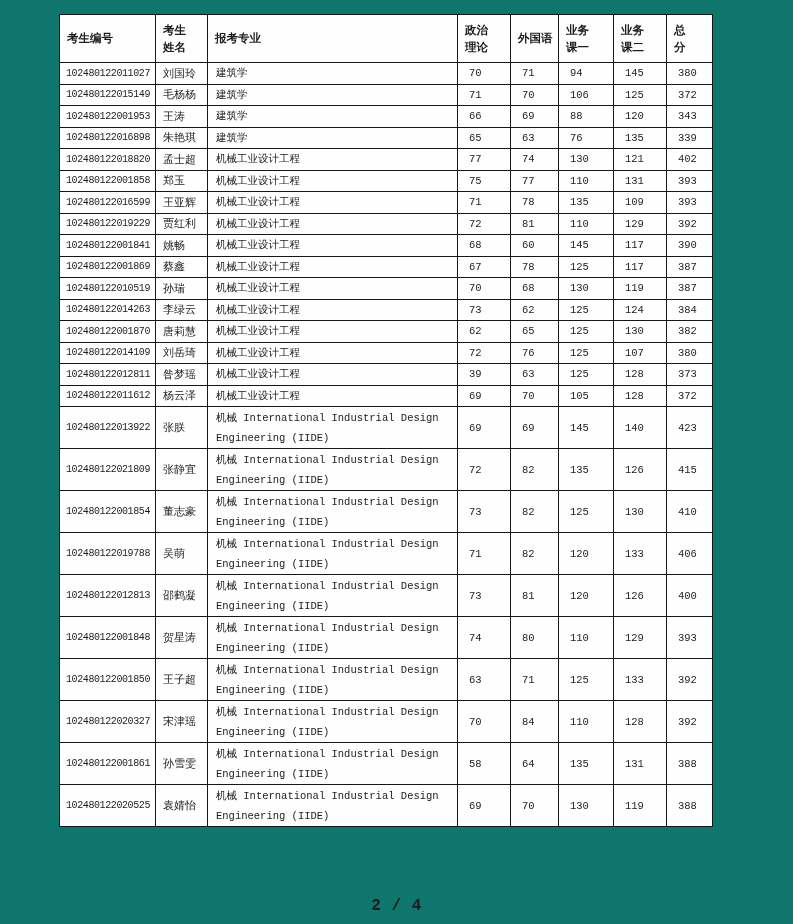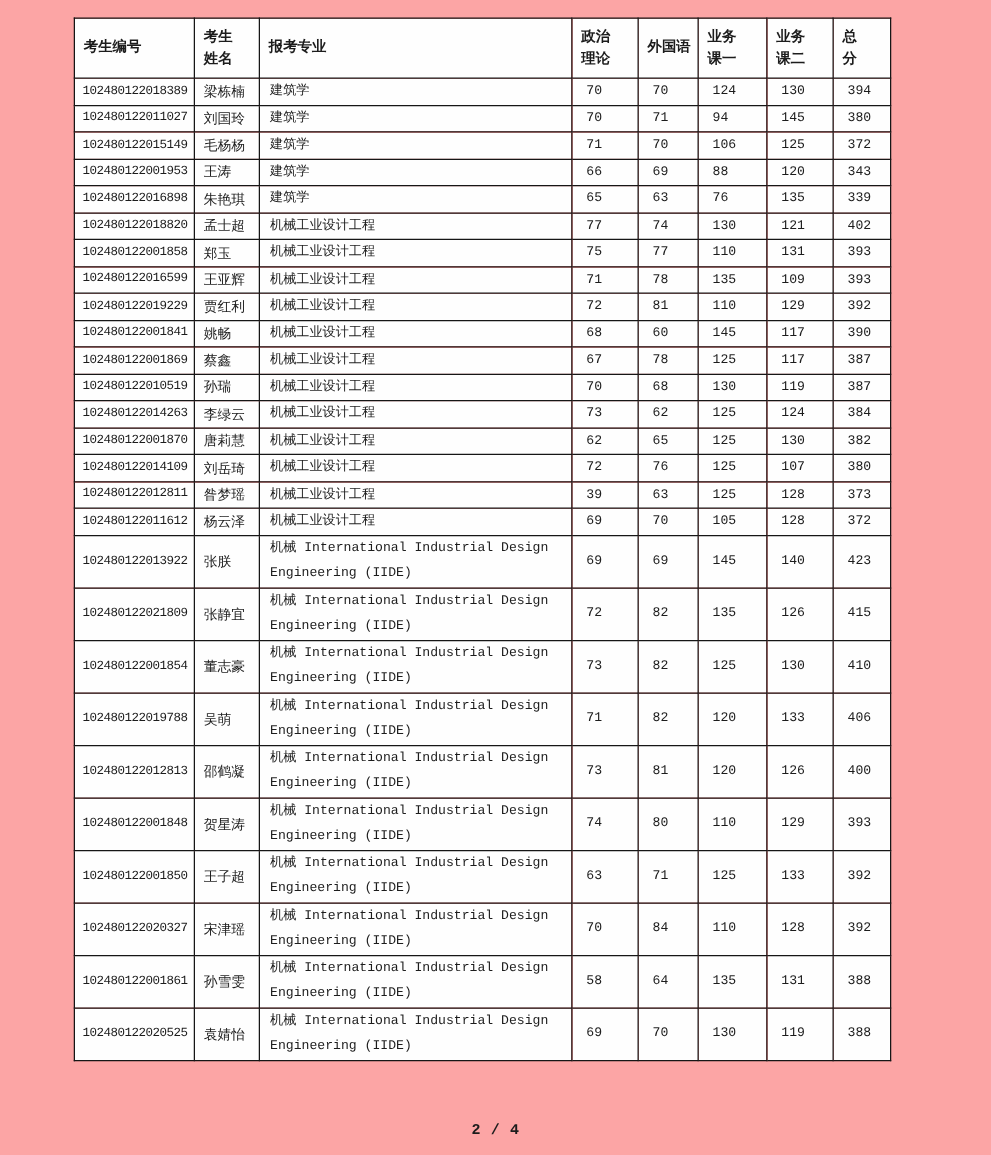--- a/index.html
+++ b/index.html
@@ -8,21 +8,21 @@
     background: #ffffff;
     width: 793px;
     height: 924px;
     position: relative;
     font-family: "Liberation Serif", "DejaVu Serif", serif;
   }
   .page {
     position: absolute;
     left: 0; top: 0;
     width: 793px; height: 924px;
-    background: #fca5a5;
+    background: #0f766e;
     overflow: hidden;
   }
   table.score-table {
     position: absolute;
     left: 59px;
     top: 14px;
     width: 653px;
     border-collapse: collapse;
     table-layout: fixed;
     color: #1c1c1c;
@@ -80,21 +80,21 @@
     padding-left: 11px;
   }
   .page-num {
     position: absolute;
     top: 897px;
     left: 0;
     width: 793px;
     text-align: center;
     font-family: "Liberation Mono", "DejaVu Sans Mono", monospace;
     font-weight: bold;
-    font-size: 12px;
+    font-size: 16px;
     color: #1c1c1c;
     letter-spacing: 0.5px;
   }
 </style>
 </head>
 <body>
 
 <div class="page">
   <table class="score-table">
     <colgroup>
@@ -135,32 +135,20 @@
             <div class="hl">课二</div>
           </th>
           <th>
             <div class="hl">总</div>
             <div class="hl">分</div>
           </th>
         </tr>
       </thead>
     <tbody>
         <tr class="r-single">
-          <td class="c-id">102480122018389</td>
-          <td class="c-name">梁栋楠</td>
-          <td class="c-major">
-            <div class="ml">建筑学</div>
-          </td>
-          <td class="c-score">70</td>
-          <td class="c-score">70</td>
-          <td class="c-score">124</td>
-          <td class="c-score">130</td>
-          <td class="c-score">394</td>
-        </tr>
-        <tr class="r-single">
           <td class="c-id">102480122011027</td>
           <td class="c-name">刘国玲</td>
           <td class="c-major">
             <div class="ml">建筑学</div>
           </td>
           <td class="c-score">70</td>
           <td class="c-score">71</td>
           <td class="c-score">94</td>
           <td class="c-score">145</td>
           <td class="c-score">380</td>

